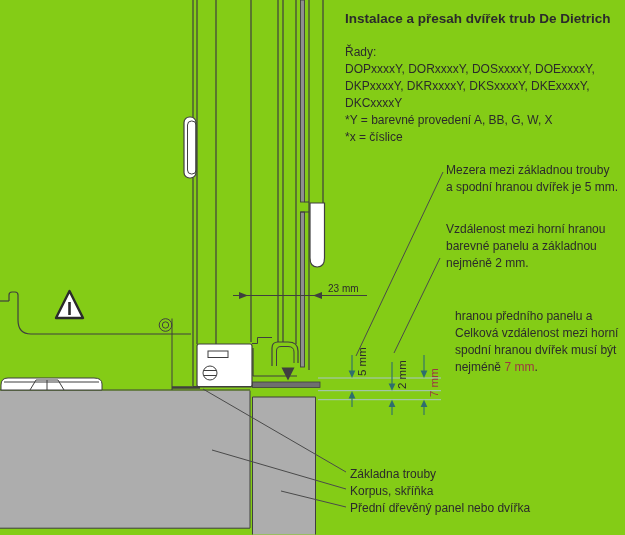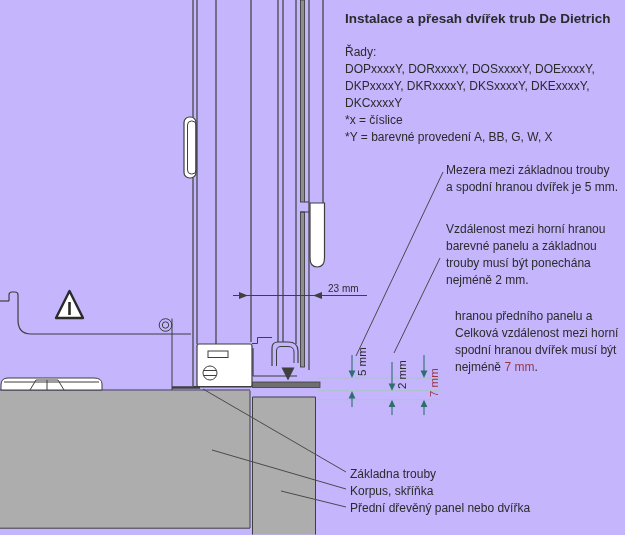--- a/index.html
+++ b/index.html
@@ -1,20 +1,20 @@
 <!DOCTYPE html>
 <html style="--teal: #2e6e6e; --tealL: #a9c6c6; --red: #9c3742; --line: #3f3f3f; --gray: #adadad; --band: #6f6f6f; --strip: #8f8f8f; --ink: #2b2b2b;"><head>
 <meta charset="utf-8">
 <style>
   :root{
     --teal:#2e6e6e; --tealL:#a9c6c6; --red:#9c3742; --line:#3f3f3f;
     --gray:#adadad; --band:#6f6f6f; --strip:#8f8f8f; --ink:#2b2b2b;
   }
   html,body{margin:0;padding:0;background:#fff;}
-  #stage{position:relative;width:625px;height:535px;background:#c4b5fd;overflow:hidden;
+  #stage{position:relative;width:625px;height:535px;background:#84cc16;overflow:hidden;
          font-family:"Liberation Sans",sans-serif;color:var(--ink);}
   #drawing{position:absolute;left:0;top:0;}
   .txt{position:absolute;font-size:12px;line-height:17px;white-space:nowrap;}
   .title{position:absolute;left:345px;top:11px;font-size:13.5px;font-weight:bold;white-space:nowrap;}
   .vlabel{position:absolute;font-size:11.5px;white-space:nowrap;transform:rotate(-90deg);
           transform-origin:0 0;}
   .red{color:var(--red);}
   .dimtext{position:absolute;font-size:10px;white-space:nowrap;}
   svg .s{stroke:var(--line);fill:none;stroke-width:1.2;}
   svg .s1{stroke:var(--line);fill:none;stroke-width:1;}
@@ -149,33 +149,32 @@
     </g>
   </svg>
 
   <div class="title">Instalace a přesah dvířek trub De Dietrich</div>
 
   <div class="txt" style="left:345px;top:44px;">
     <div>Řady:</div>
     <div>DOPxxxxY, DORxxxxY, DOSxxxxY, DOExxxxY,</div>
     <div>DKPxxxxY, DKRxxxxY, DKSxxxxY, DKExxxxY,</div>
     <div>DKCxxxxY</div>
+    <div>*Y = barevné provedení A, BB, G, W, X</div>
     <div>*x = číslice</div>
-    <div>*Y = barevné provedení A, BB, G, W, X</div>
   </div>
 
   <div class="txt" style="left:446px;top:162px;">
     <div>Mezera mezi základnou trouby</div>
     <div>a spodní hranou dvířek je 5 mm.</div>
   </div>
 
   <div class="txt" style="left:446px;top:221px;">
     <div>Vzdálenost mezi horní hranou</div>
     <div>barevné panelu a základnou</div>
-    <div>trouby musí být ponechána</div>
     <div>nejméně 2 mm.</div>
   </div>
 
   <div class="txt" style="left:455px;top:308px;">
     <div>hranou předního panelu a</div>
     <div>Celková vzdálenost mezi horní</div>
     <div>spodní hranou dvířek musí být</div>
     <div><span>nejméně </span><span class="red">7 mm</span><span>.</span></div>
   </div>
 

